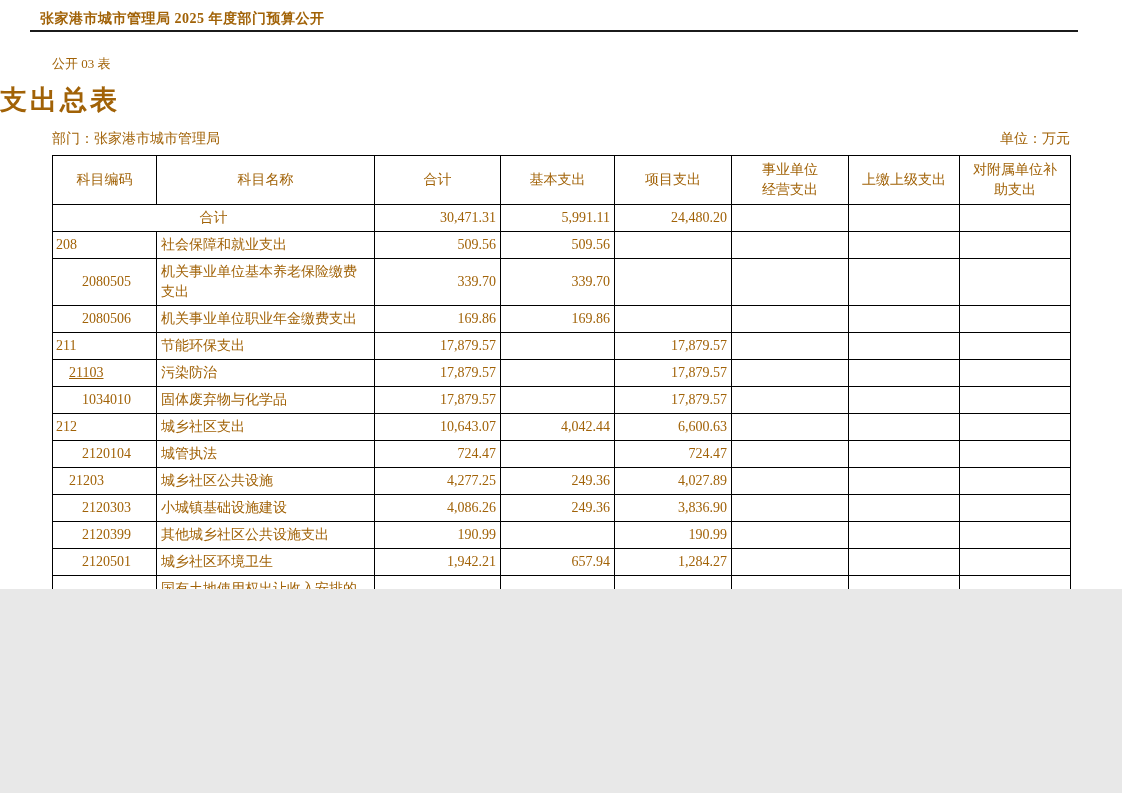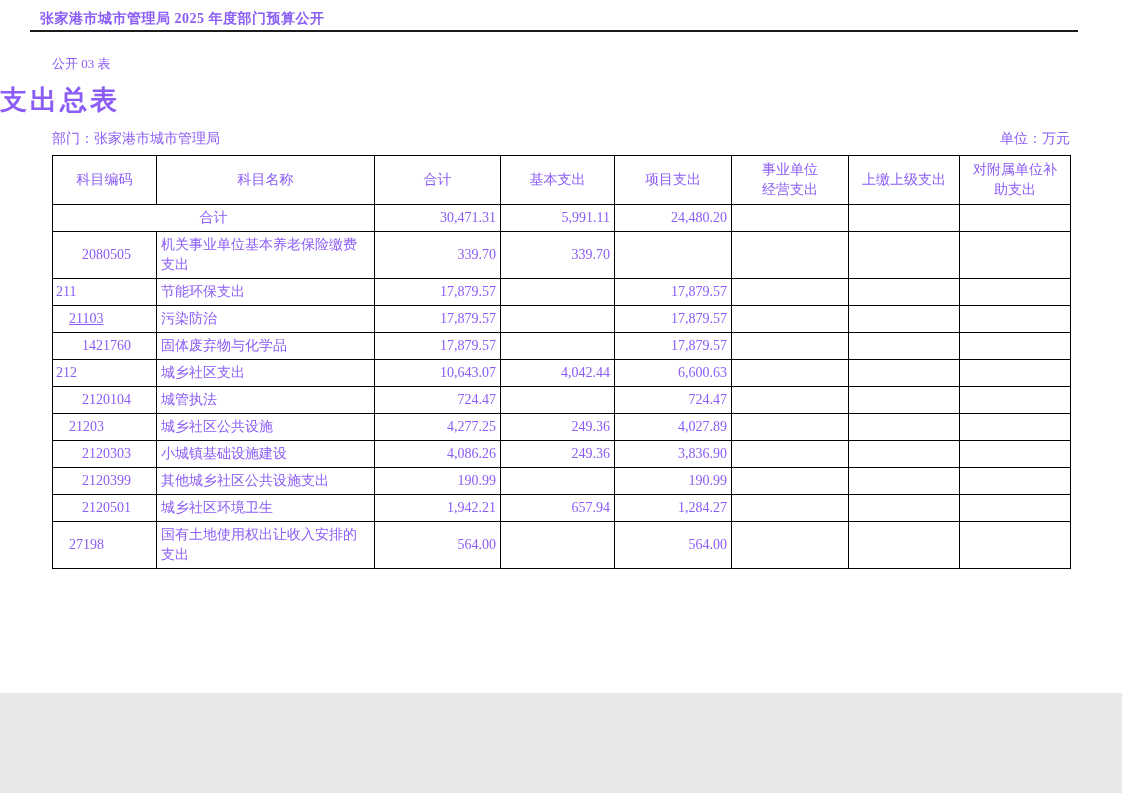--- a/index.html
+++ b/index.html
@@ -1,23 +1,23 @@
 <!DOCTYPE html>
 <html><head>
 <meta charset="utf-8">
 <style>
   * { box-sizing: border-box; }
   html, body { margin: 0; padding: 0; background: #e8e8e8; }
   .page {
     position: relative;
     width: 1122px;
-    height: 693px;
+    height: 589px;
     margin: 0 auto;
     background: #ffffff;
-    color: #8b5cf6;
+    color: #a16207;
     font-family: "Liberation Serif", "DejaVu Serif", serif;
     overflow: hidden;
   }
   .doc-header {
     position: absolute;
     left: 40px;
     top: 10px;
     font-size: 14px;
     font-weight: bold;
     letter-spacing: 0.5px;
@@ -141,51 +141,71 @@
         <tr>
           <td class="summary-label" colspan="2">合计</td>
           <td class="num">30,471.31</td>
           <td class="num">5,991.11</td>
           <td class="num">24,480.20</td>
           <td class="num"></td>
           <td class="num"></td>
           <td class="num"></td>
         </tr>
         <tr>
+          <td class="code" style="padding-left: 3px;">208</td>
+          <td class="name">社会保障和就业支出</td>
+          <td class="num">509.56</td>
+          <td class="num">509.56</td>
+          <td class="num"></td>
+          <td class="num"></td>
+          <td class="num"></td>
+          <td class="num"></td>
+        </tr>
+        <tr>
           <td class="code" style="padding-left: 29px;">2080505</td>
           <td class="name">机关事业单位基本养老保险缴费支出</td>
           <td class="num">339.70</td>
           <td class="num">339.70</td>
           <td class="num"></td>
           <td class="num"></td>
           <td class="num"></td>
           <td class="num"></td>
         </tr>
         <tr>
+          <td class="code" style="padding-left: 29px;">2080506</td>
+          <td class="name">机关事业单位职业年金缴费支出</td>
+          <td class="num">169.86</td>
+          <td class="num">169.86</td>
+          <td class="num"></td>
+          <td class="num"></td>
+          <td class="num"></td>
+          <td class="num"></td>
+        </tr>
+        <tr>
           <td class="code" style="padding-left: 3px;">211</td>
           <td class="name">节能环保支出</td>
           <td class="num">17,879.57</td>
           <td class="num"></td>
           <td class="num">17,879.57</td>
           <td class="num"></td>
           <td class="num"></td>
           <td class="num"></td>
         </tr>
         <tr>
           <td class="code" style="padding-left: 16px; text-decoration: underline;">21103</td>
           <td class="name">污染防治</td>
           <td class="num">17,879.57</td>
           <td class="num"></td>
           <td class="num">17,879.57</td>
           <td class="num"></td>
           <td class="num"></td>
           <td class="num"></td>
         </tr>
         <tr>
-          <td class="code" style="padding-left: 29px;">1421760</td>
+          <td class="code" style="padding-left: 29px;">1034010</td>
           <td class="name">固体废弃物与化学品</td>
           <td class="num">17,879.57</td>
           <td class="num"></td>
           <td class="num">17,879.57</td>
           <td class="num"></td>
           <td class="num"></td>
           <td class="num"></td>
         </tr>
         <tr>
           <td class="code" style="padding-left: 3px;">212</td>

